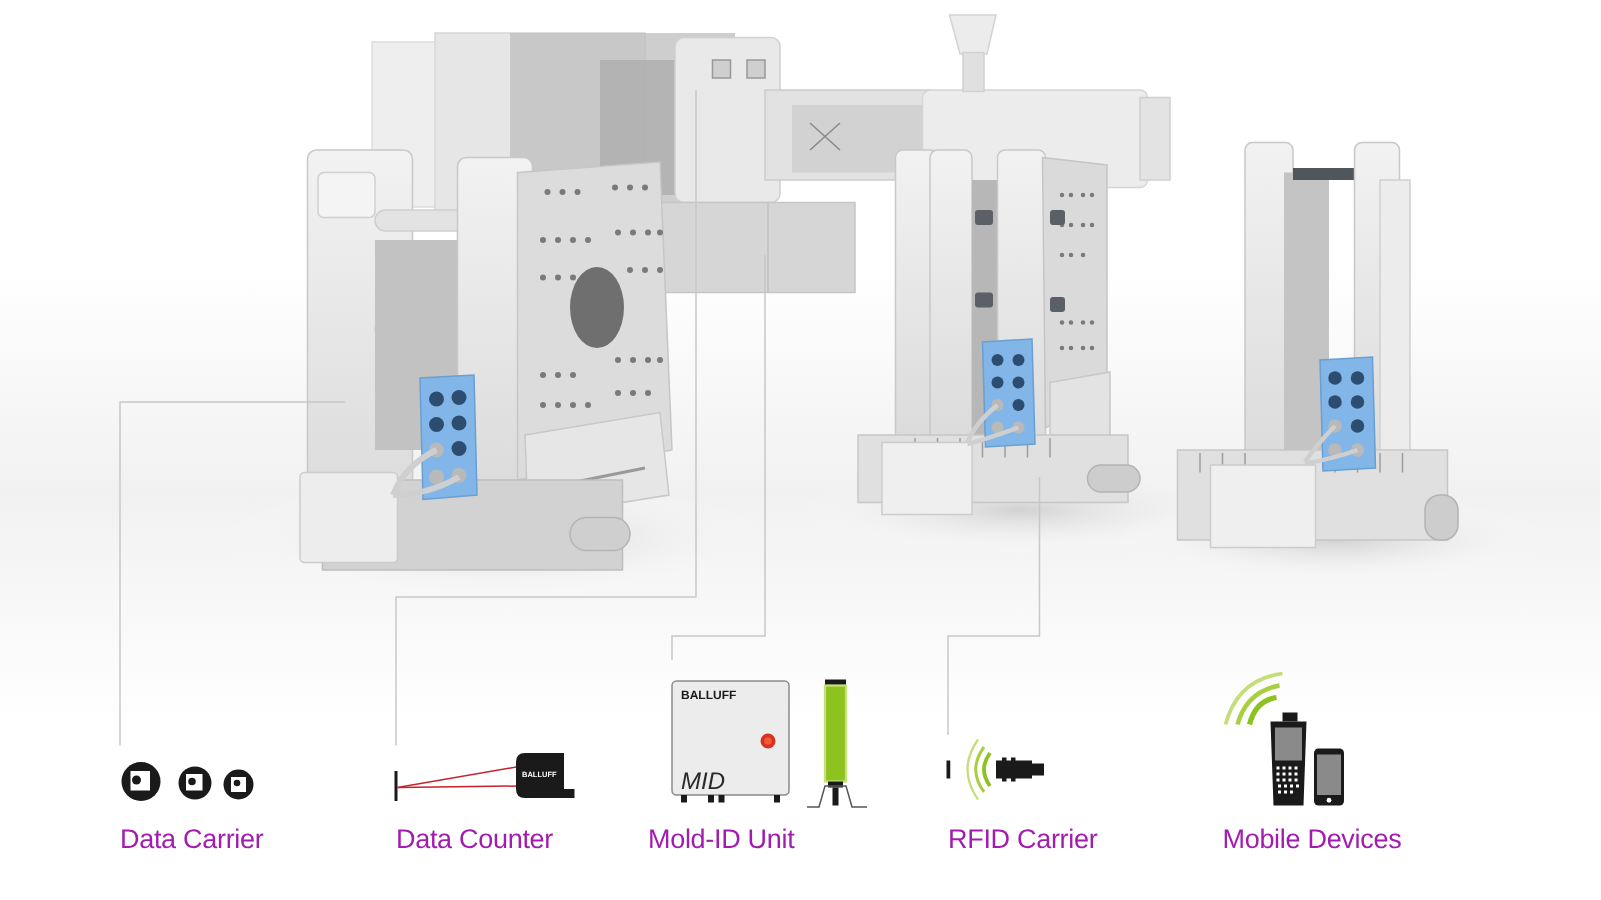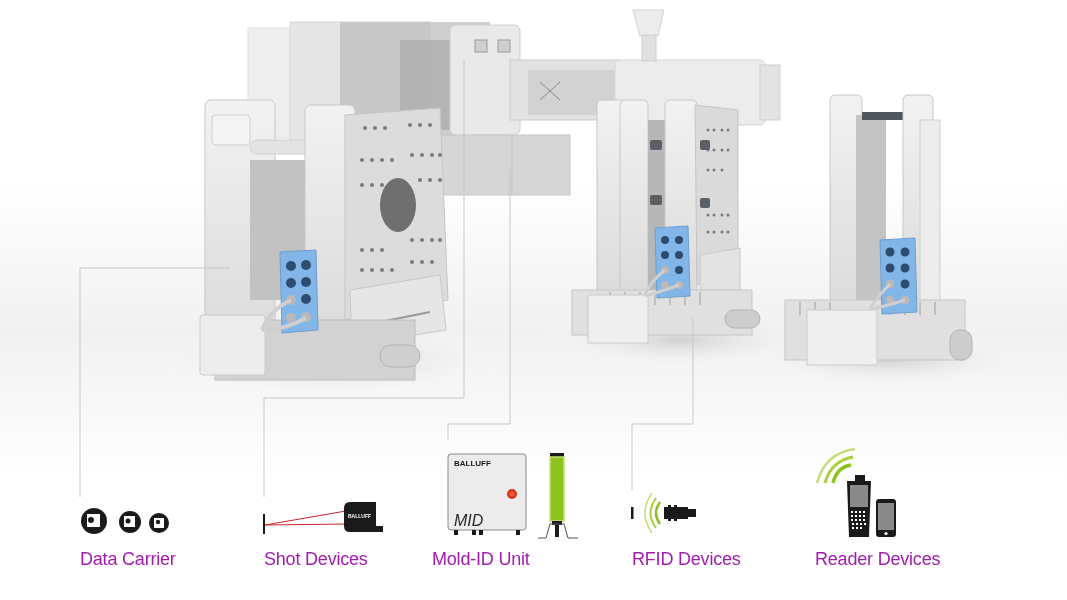--- a/index.html
+++ b/index.html
@@ -244,21 +244,21 @@
 
   <div class="iconbox" style="left:262px;top:498px;">
     <svg width="130" height="40" viewBox="0 0 130 40">
       <rect x="1" y="16" width="2" height="20" fill="#1a1a1a"></rect>
       <line x1="3" y1="27" x2="84" y2="13" stroke="#c8202c" stroke-width="1"></line>
       <line x1="3" y1="27" x2="84" y2="26" stroke="#c8202c" stroke-width="1"></line>
       <path d="M84 4 L114 4 L114 28 L121 28 L121 34 L88 34 Q82 34 82 28 L82 10 Q82 4 88 4 Z" fill="#1a1a1a"></path>
       <text x="86" y="20" font-size="5" font-weight="bold" fill="#ffffff" font-family="Liberation Sans, sans-serif">BALLUFF</text>
     </svg>
   </div>
-  <div class="label" style="left:264px;">Shot Devices</div>
+  <div class="label" style="left:264px;">Data Counter</div>
 
   <div class="iconbox" style="left:446px;top:452px;">
     <svg width="140" height="90" viewBox="0 0 140 90">
       <rect x="2" y="2" width="78" height="76" rx="3" fill="#ececec" stroke="#8a8a8a"></rect>
       <text x="8" y="14" font-size="8" font-weight="bold" fill="#1a1a1a" font-family="Liberation Sans, sans-serif">BALLUFF</text>
       <circle cx="66" cy="42" r="5" fill="#d9321f"></circle>
       <circle cx="66" cy="42" r="2.5" fill="#f05a3c"></circle>
       <text x="8" y="74" font-size="16" font-style="italic" fill="#2a2a2a" font-family="Liberation Sans, sans-serif">MID</text>
       <rect x="8" y="78" width="4" height="5" fill="#1a1a1a"></rect>
       <rect x="26" y="78" width="4" height="5" fill="#1a1a1a"></rect>
@@ -278,21 +278,21 @@
       <rect x="1" y="17" width="2.5" height="12" fill="#1a1a1a"></rect>
       <path d="M22 3 Q8 23 22 43" stroke="#c5dd7a" stroke-width="1.5" fill="none"></path>
       <path d="M26 8 Q15 23 26 38" stroke="#a9cf3f" stroke-width="2" fill="none"></path>
       <path d="M30 12 Q22 23 30 34" stroke="#8dc21f" stroke-width="2.5" fill="none"></path>
       <rect x="34" y="17" width="24" height="12" fill="#1a1a1a"></rect>
       <rect x="38" y="15" width="3" height="16" fill="#1a1a1a"></rect>
       <rect x="44" y="15" width="3" height="16" fill="#1a1a1a"></rect>
       <rect x="57" y="19" width="9" height="8" fill="#1a1a1a"></rect>
     </svg>
   </div>
-  <div class="label" style="left:632px;">RFID Devices</div>
+  <div class="label" style="left:632px;">RFID Carrier</div>
 
   <div class="iconbox" style="left:815px;top:445px;">
     <svg width="90" height="100" viewBox="0 0 90 100">
       <path d="M2 38 Q10 8 40 4" stroke="#c5dd7a" stroke-width="2.5" fill="none"></path>
       <path d="M10 38 Q16 16 38 12" stroke="#a9cf3f" stroke-width="3" fill="none"></path>
       <path d="M18 38 Q22 22 36 20" stroke="#8dc21f" stroke-width="3.5" fill="none"></path>
       <rect x="40" y="30" width="10" height="6" fill="#1a1a1a"></rect>
       <path d="M32 36 L56 36 L54 92 L34 92 Z" fill="#1a1a1a"></path>
       <rect x="35" y="40" width="18" height="22" fill="#8a8a8a"></rect>
       <g fill="#ffffff">
@@ -314,15 +314,15 @@
           <rect x="49" y="78" width="2" height="2"></rect>
         <rect x="37" y="82" width="2" height="2"></rect>
           <rect x="41" y="82" width="2" height="2"></rect>
           <rect x="45" y="82" width="2" height="2"></rect>
       </g>
       <rect x="61" y="54" width="20" height="38" rx="3" fill="#1a1a1a"></rect>
       <rect x="63" y="58" width="16" height="27" fill="#8a8a8a"></rect>
       <circle cx="71" cy="88.5" r="1.6" fill="#ffffff"></circle>
     </svg>
   </div>
-  <div class="label" style="left:815px;">Reader Devices</div>
+  <div class="label" style="left:815px;">Mobile Devices</div>
 
 </div>
 
 </body></html>

